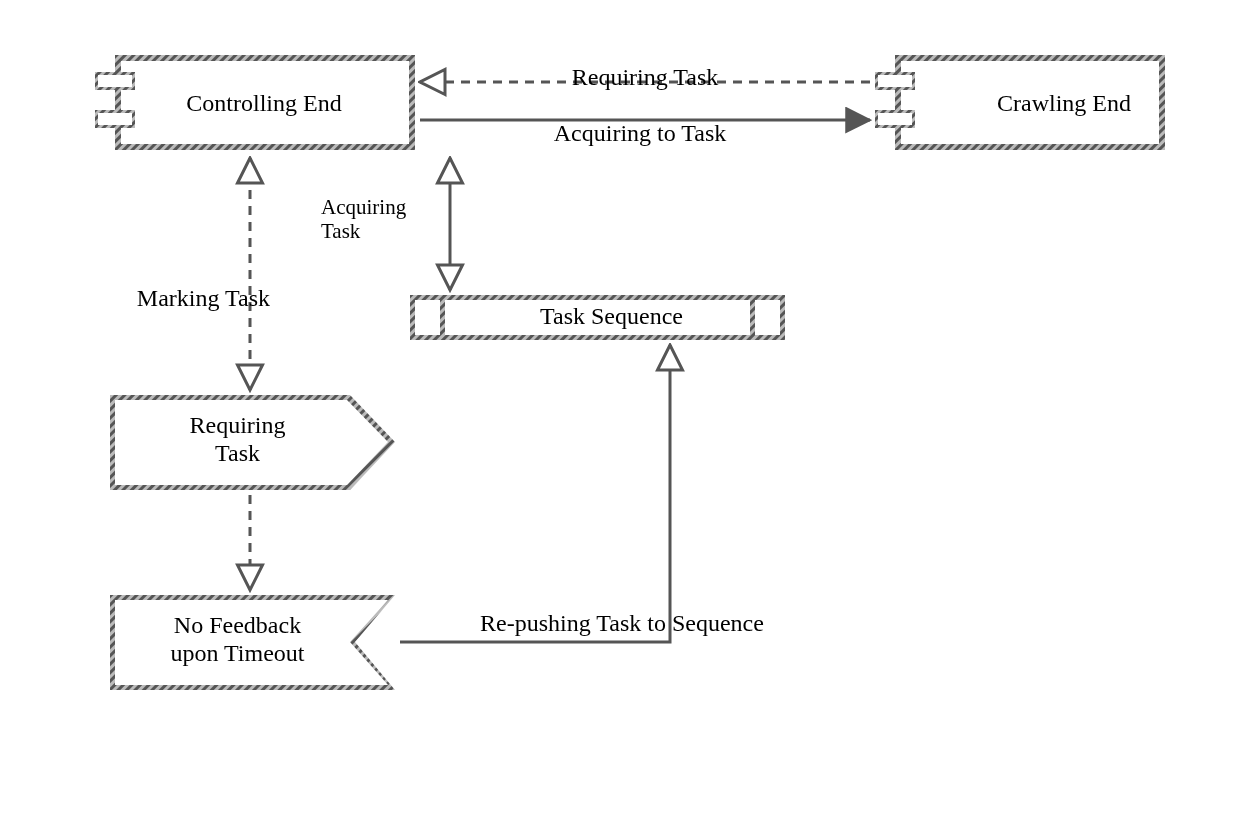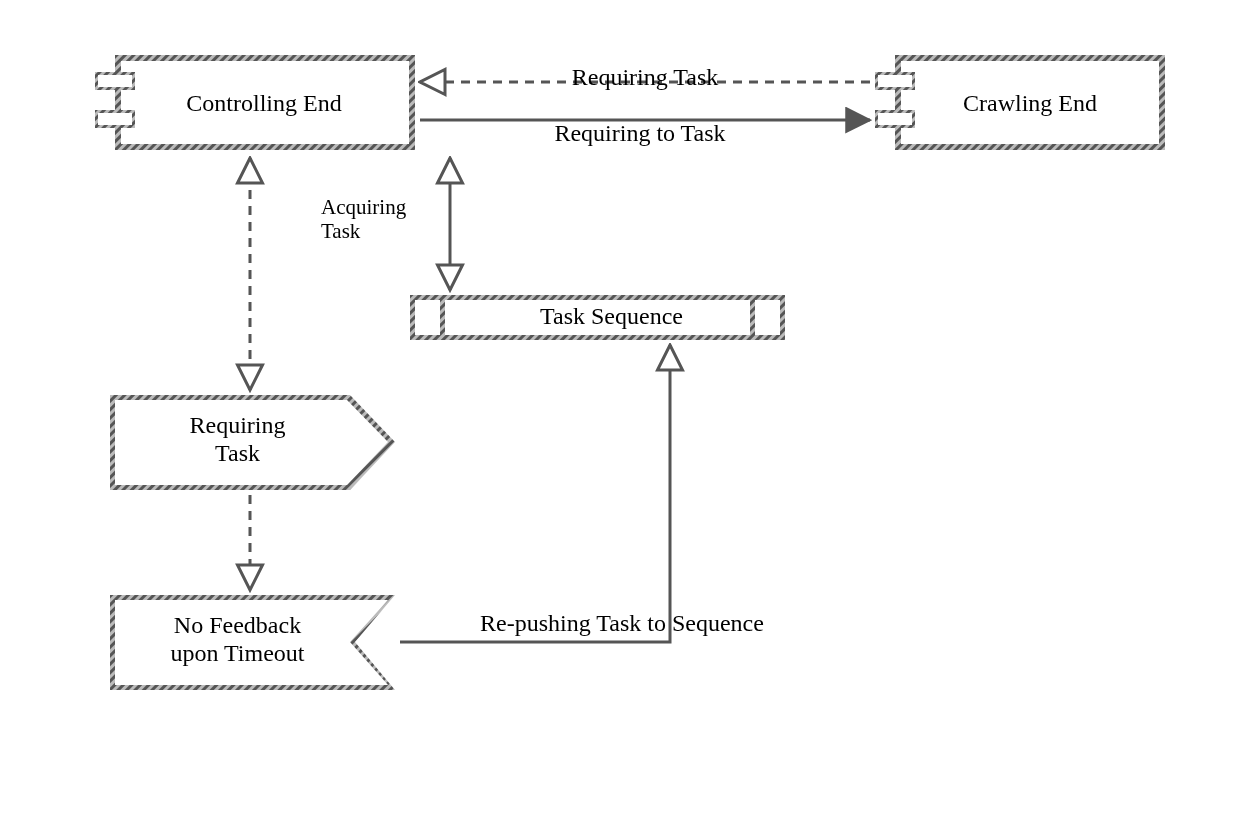--- a/index.html
+++ b/index.html
@@ -103,33 +103,34 @@
 
   <line x1="250" y1="158" x2="250" y2="390" stroke="#555555" stroke-width="3" stroke-dasharray="9 7" marker-start="url(#arrowOpen)" marker-end="url(#arrowOpen)"></line>
 
   <line x1="250" y1="495" x2="250" y2="590" stroke="#555555" stroke-width="3" stroke-dasharray="9 7" marker-end="url(#arrowOpen)"></line>
 
   <path d="M400,642 L670,642 L670,345" fill="none" stroke="#555555" stroke-width="3" marker-end="url(#arrowOpen)"></path>
 </svg>
 
 <div class="label" style="left:115px; top:90px; width:298px;">Controlling End</div>
 
-<div class="label" style="left:895px; top:90px; width:270px;">Crawling End</div>
+<div class="label" style="left:929px; top:90px; width:270px;">Crawling End</div>
 
 <div class="label" style="left:410px; top:303px; width:375px;margin-left:14px;">Task Sequence</div>
 
 <div class="label" style="left:110px; top:412px; width:255px;">Requiring
 Task</div>
 
 <div class="label" style="left:110px; top:612px; width:255px;">No Feedback
 upon Timeout</div>
 
 <div class="label" style="left:520px; top:64px; width:250px;">Requiring Task</div>
 
-<div class="label" style="left:480px; top:120px; width:320px;">Requiring to Task</div>
+<div class="label" style="left:480px; top:120px; width:320px;">Acquiring to Task</div>
 
 <div class="label" style="left:300px; top:195px; width:135px; font-size:21px; text-align:left;margin-left:21px;">Acquiring
 Task</div>
 
+<div class="label" style="left:90px; top:285px; width:180px; text-align:right;">Marking Task</div>
 
 <div class="label" style="left:422px; top:610px; width:400px; text-align:center;">Re-pushing Task to Sequence</div>
 
 </div>
 
 </body></html>

